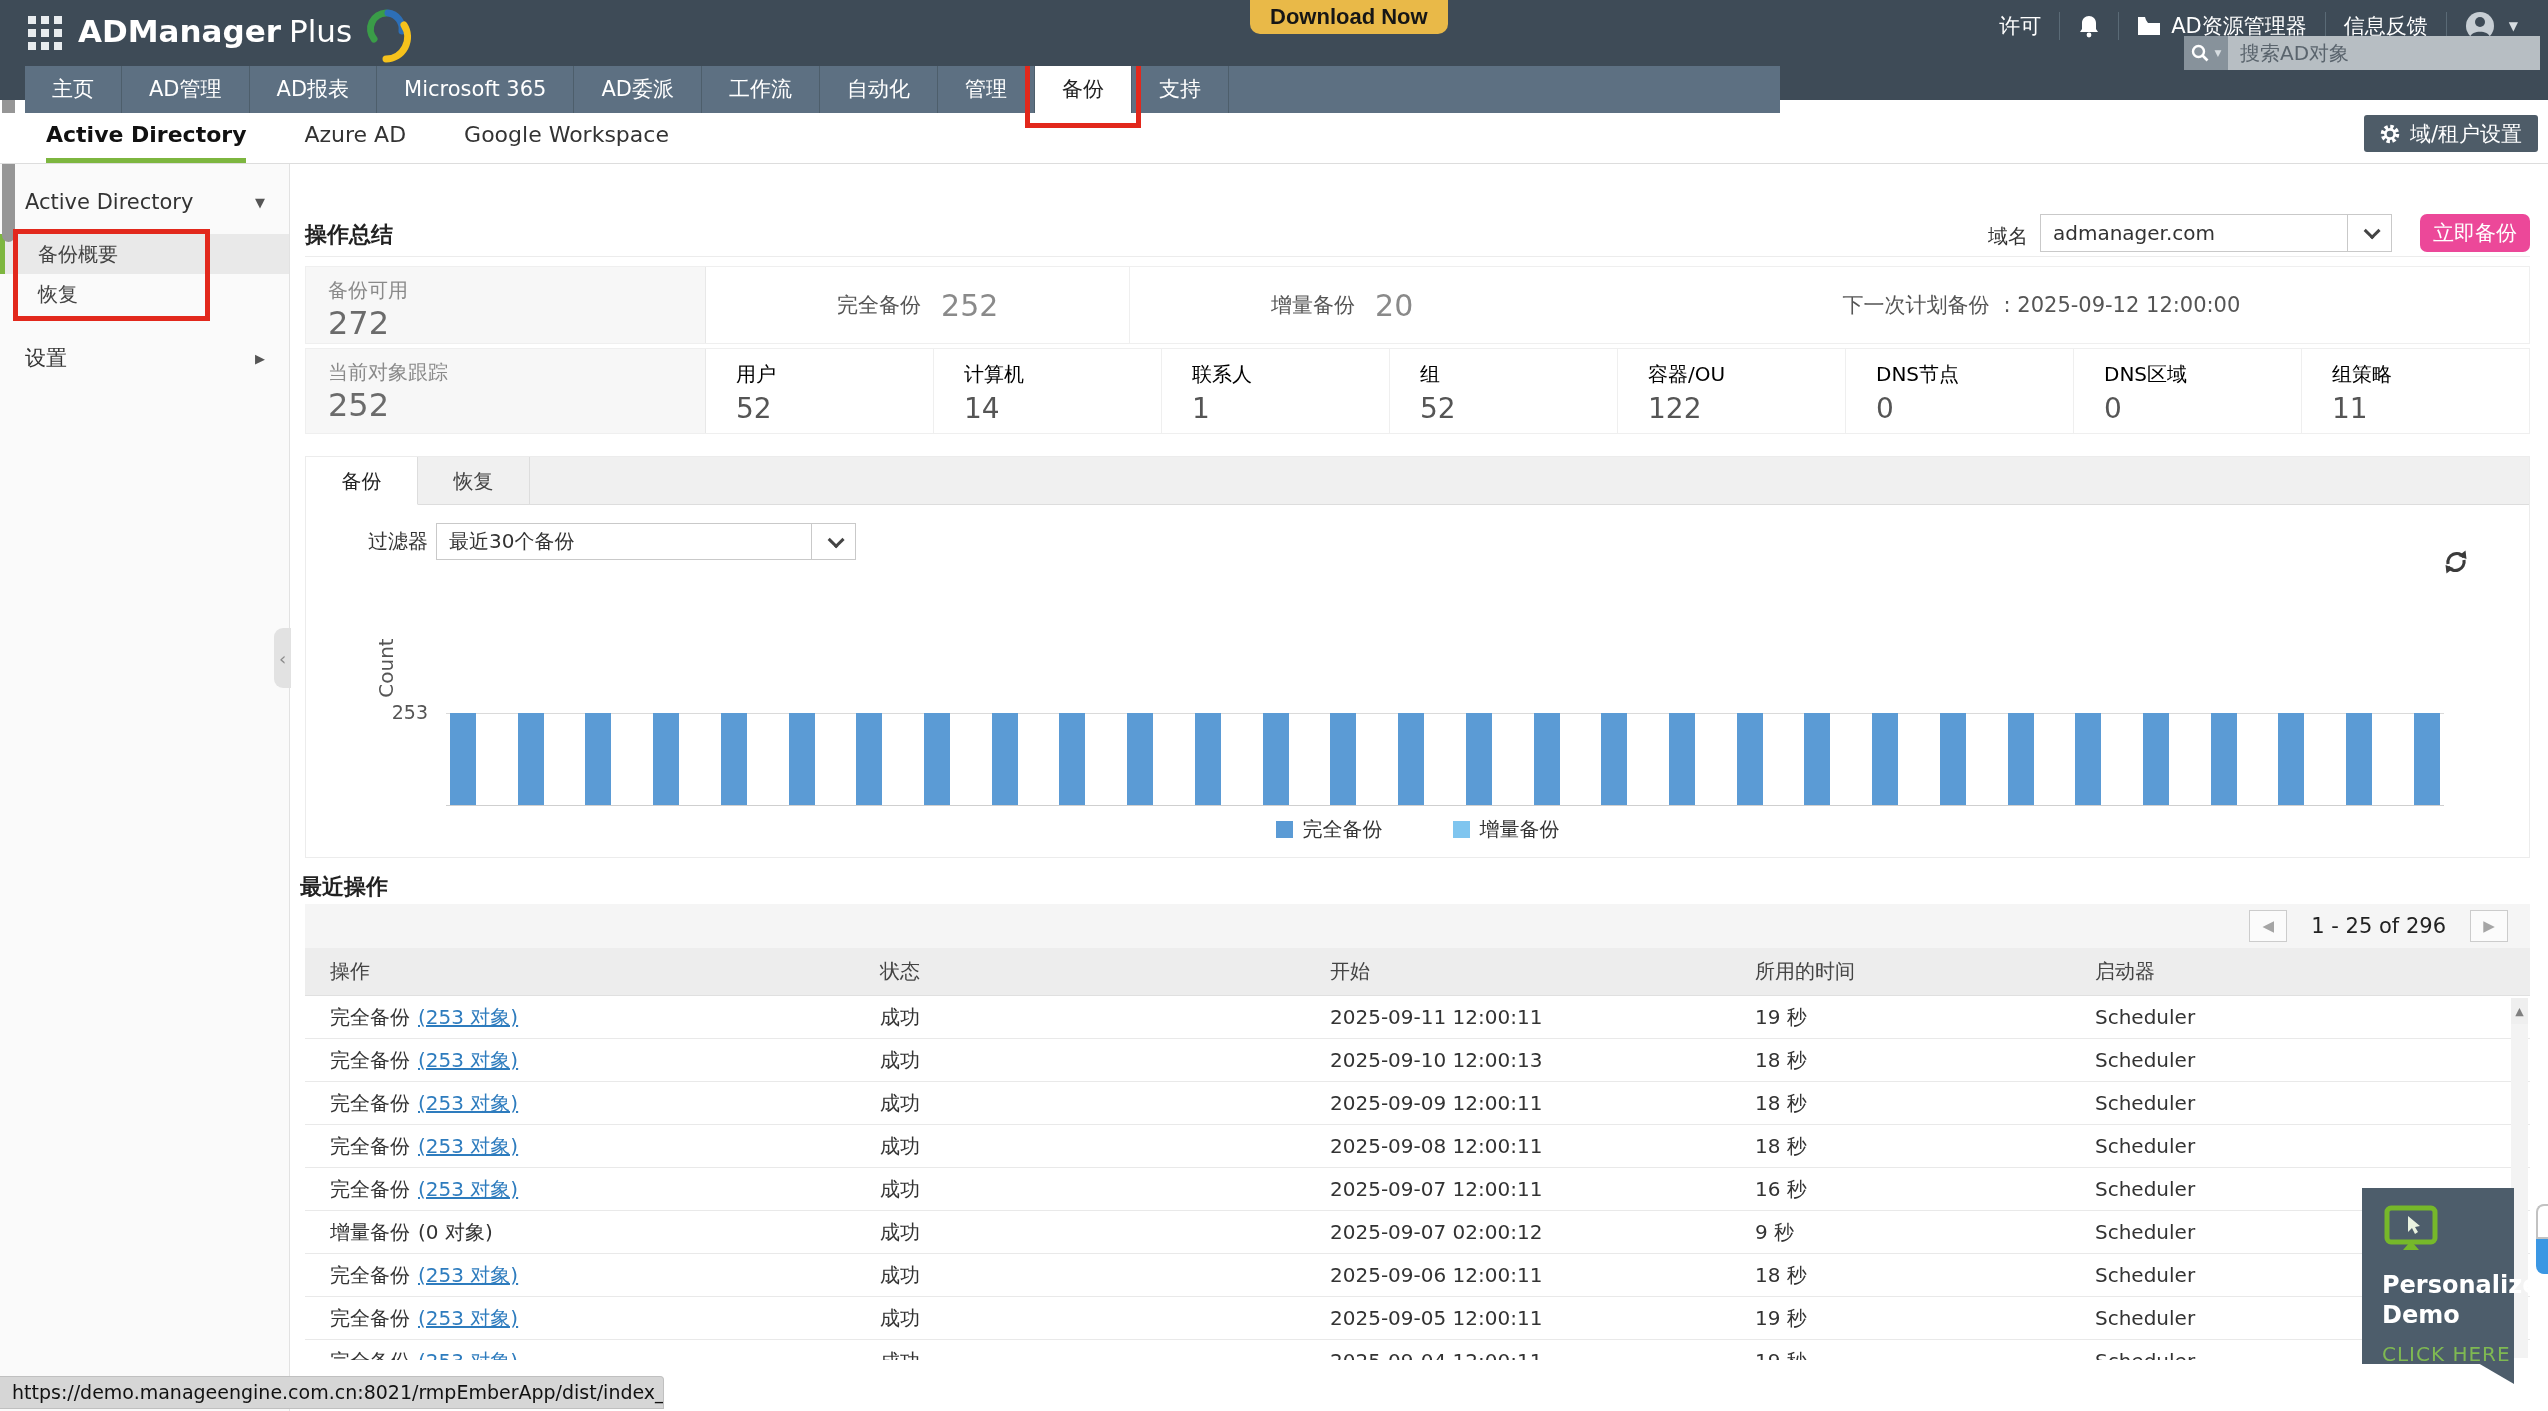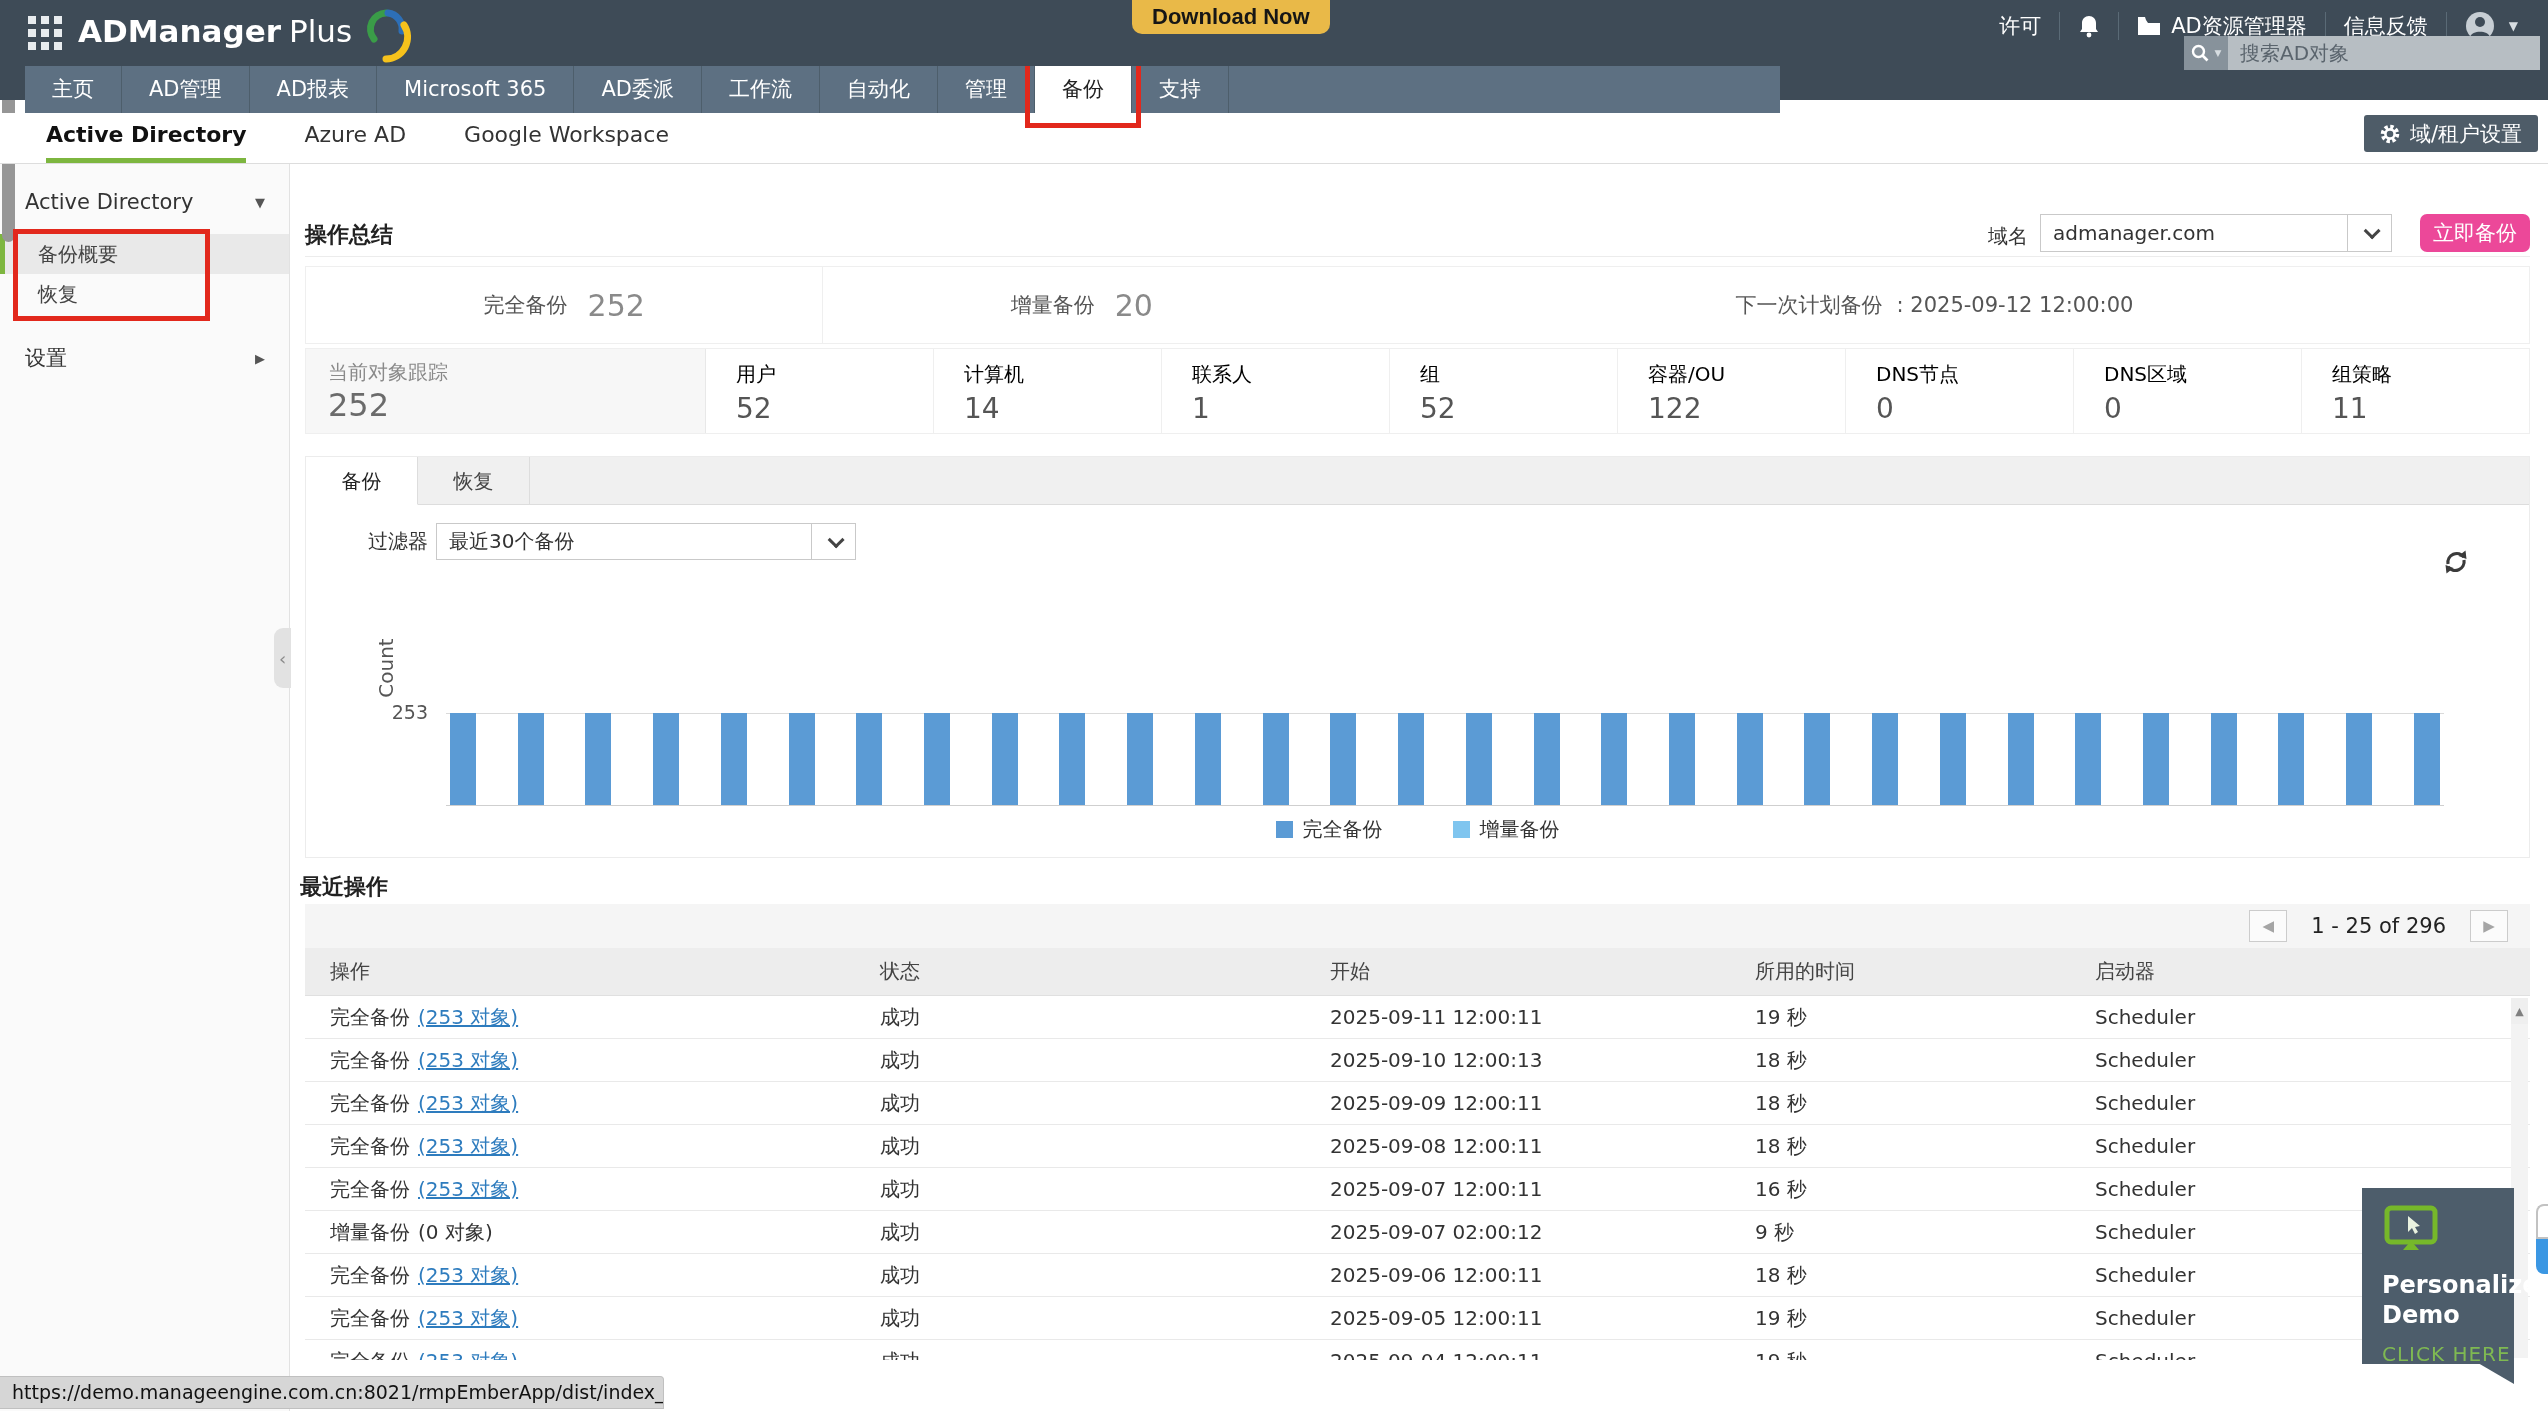--- a/index.html
+++ b/index.html
@@ -9,21 +9,21 @@
 
   
   .top-header { position:absolute; left:0; top:0; width:100%; height:66px; background:#3e4b57; z-index:5; }
   .grid-icon { position:absolute; left:28px; top:16px; width:36px; height:36px; display:grid;
     grid-template-columns:repeat(3,8px); grid-template-rows:repeat(3,8px); gap:5px; }
   .grid-icon span { background:#e8ecef; }
   .logo { position:absolute; left:78px; top:13px; font-size:31px; color:#fff; white-space:nowrap; }
   .logo .b { font-weight:bold; }
   .logo .p { font-weight:normal; margin-left:8px; }
   .logo-swirl { position:absolute; left:282px; top:-8px; }
-  .download-btn { position:absolute; left:1132px; top:0; height:34px; padding:0 20px; background:#e9b948;
+  .download-btn { position:absolute; left:1250px; top:0; height:34px; padding:0 20px; background:#e9b948;
     color:#161616; font-size:22px; font-weight:bold; border:none; border-radius:0 0 10px 10px; line-height:34px; cursor:pointer; }
   .util-row { position:absolute; right:12px; top:6px; display:flex; align-items:center; height:40px; color:#fff; font-size:21px; }
   .util-item { display:flex; align-items:center; gap:10px; padding:0 18px; height:28px; border-left:1px solid #5a6a76; cursor:pointer; }
   .util-item:first-child { border-left:none; }
   .caret-dn { font-size:12px; color:#d7dde1; margin-left:4px; }
   .search-wrap { position:absolute; right:8px; top:36px; width:356px; height:34px; display:flex; }
   .search-icon-box { width:44px; height:34px; background:#87929b; display:flex; align-items:center; justify-content:center; gap:2px; cursor:pointer; }
   .search-input { flex:1; height:34px; background:#b7bec3; border:none; outline:none; font-size:20px; color:#4c565f; padding:0 12px; font-family:inherit; }
   .search-input::placeholder { color:#5a646d; opacity:1; }
 
@@ -251,20 +251,24 @@
   <div class="domain-select">
     <span class="sel-text">admanager.com</span>
     <span class="sel-caret-box">
         <span class="chev"></span>
       </span>
   </div>
   <button class="backup-now-btn">立即备份</button>
   <div class="title-divider"></div>
 
   <div class="card card1">
+    <div class="card-left">
+      <div class="stat-label">备份可用</div>
+      <div class="stat-big">272</div>
+    </div>
     <div class="c1-stats" id="card1-stats">
         <div class="c1cell">
           <span class="c1label">完全备份</span>
           <span class="c1val">252</span>
         </div>
         <div class="c1cell">
           <span class="c1label">增量备份</span>
           <span class="c1val">20</span>
         </div>
       </div>

